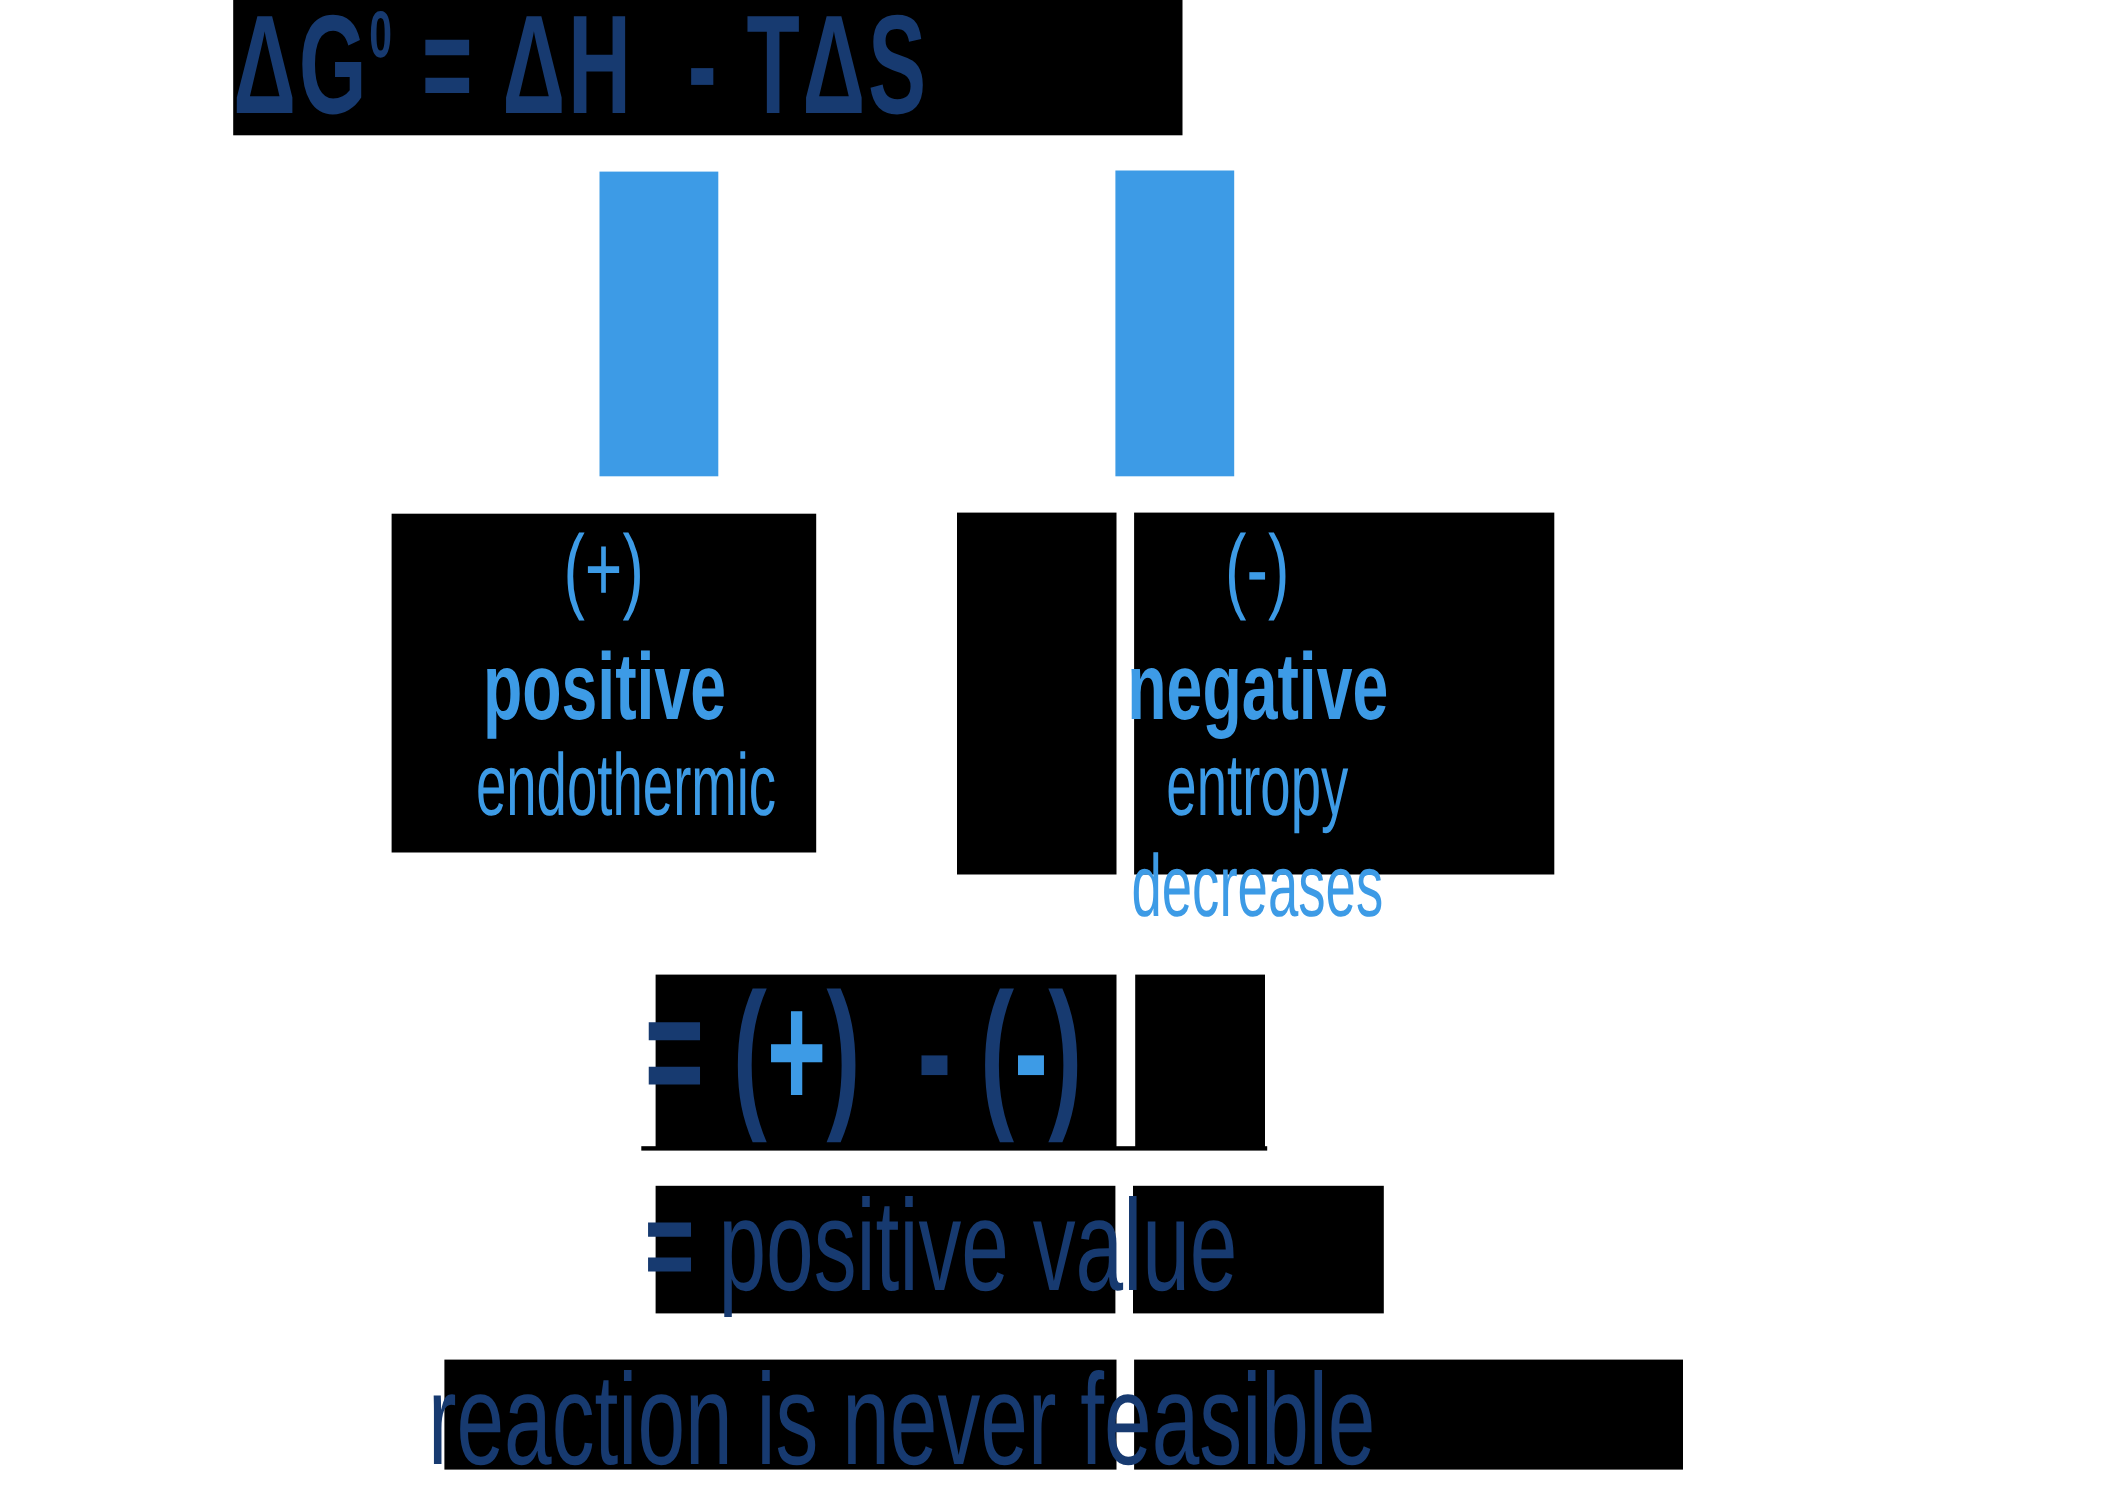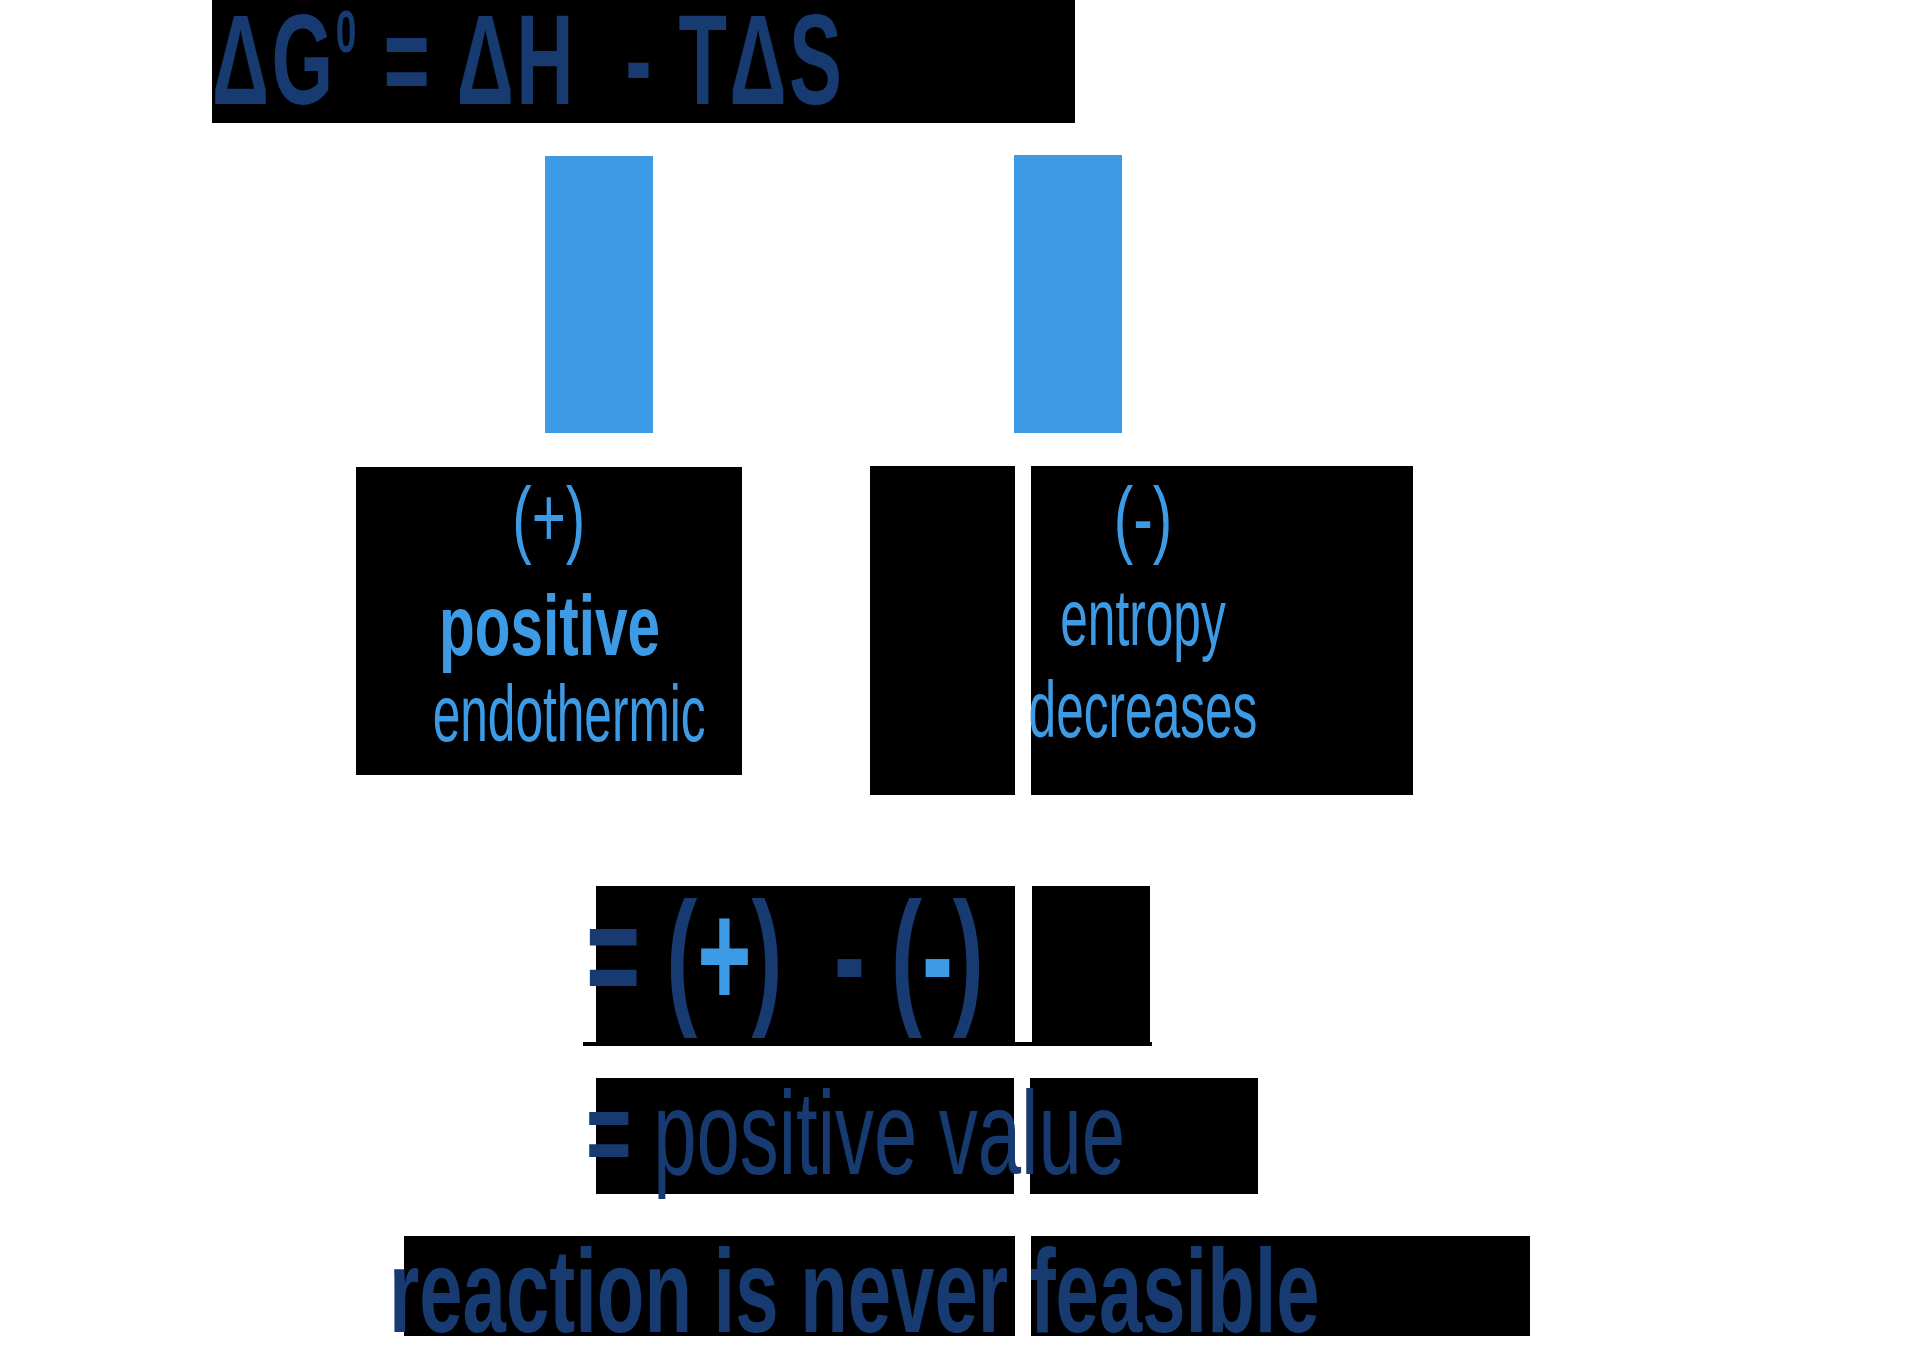--- a/index.html
+++ b/index.html
@@ -22,21 +22,21 @@
 
   .col-label { position:absolute; text-align:center; }
   .sign { font-size:86px; font-weight:normal; }
   .word { font-size:86px; font-weight:bold; }
   .desc { font-size:80px; font-weight:normal; }
   .centered { display:block; text-align:center; }
   .sq { display:inline-block; transform:scale(0.68,1); transform-origin:center top; }
 
   #result-expr { left:586px; top:880px; font-size:150px; font-weight:bold; }
   #result-value { left:586px; top:1074px; font-size:118px; font-weight:normal; }
-  #conclusion { left:389px; top:1232px; font-size:118px; font-weight:bold; }
+  #conclusion { left:389px; top:1232px; font-size:118px; font-weight:normal; }
 </style>
 </head>
 <body>
 
 <div class="blk" style="left:212px;top:0;width:863px;height:123px;"></div>
 <div id="title" class="txt navy">
   <span class="cond">
     <span>ΔG</span><sup>0</sup>
     <span>=</span>
     <span>ΔH</span>
@@ -53,20 +53,21 @@
 <div class="blk" style="left:1031px;top:466px;width:382px;height:329px;"></div>
 
 <div class="col-label blue" style="left:349px;top:468px;width:400px;">
   <div class="centered" style="height:112px;"><span class="sq sign">(+)</span></div>
   <div class="centered" style="height:100px;margin-top:-4px;text-align:center;"><span class="sq word">positive</span></div>
   <div class="centered" style="margin-top:-8px;text-decoration:underline;"><span class="sq desc" style="transform:scale(0.62,1);">endothermic</span></div>
 </div>
 
 <div class="col-label blue" style="left:843px;top:468px;width:600px;">
   <div class="centered" style="height:112px;"><span class="sq sign">(-)</span></div>
+  <div class="centered" style="height:100px;margin-top:-4px;"><span class="sq word">negative</span></div>
   <div class="centered" style="margin-top:-8px;"><span class="sq desc" style="transform:scale(0.62,1);">entropy decreases</span></div>
 </div>
 
 <div class="blk" style="left:596px;top:886px;width:419px;height:159px;"></div>
 <div class="blk" style="left:1032px;top:886px;width:118px;height:159px;"></div>
 <div class="blk" style="left:583px;top:1042px;width:569px;height:4px;"></div>
 <div id="result-expr" class="txt">
   <span class="cond" style="transform:scale(0.62,1);">
     <span class="navy">=</span>
     <span class="navy">(</span><span class="blue">+</span><span class="navy">)</span>

